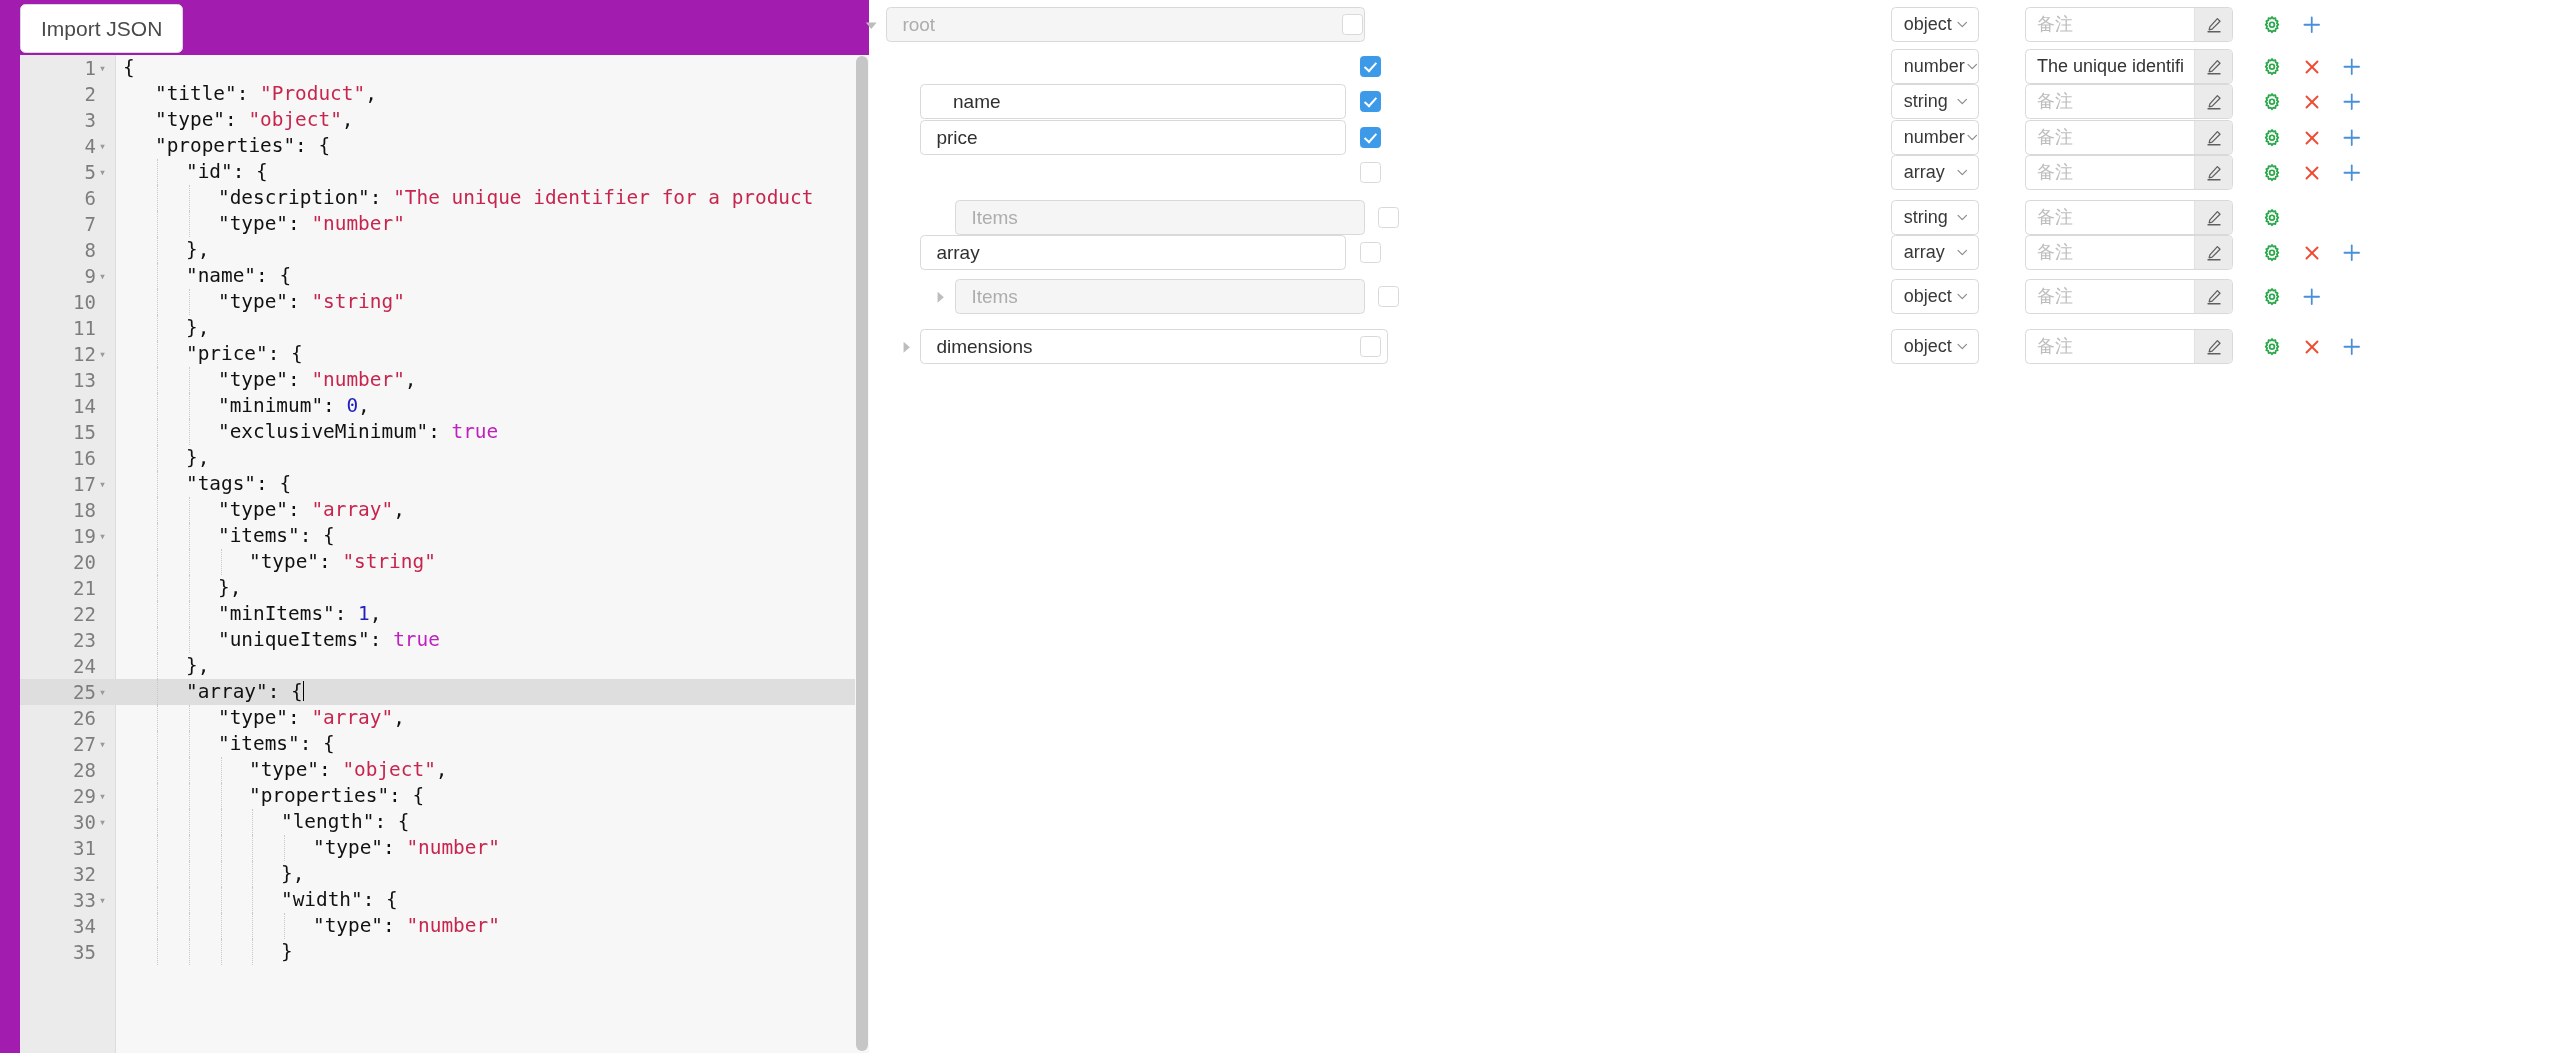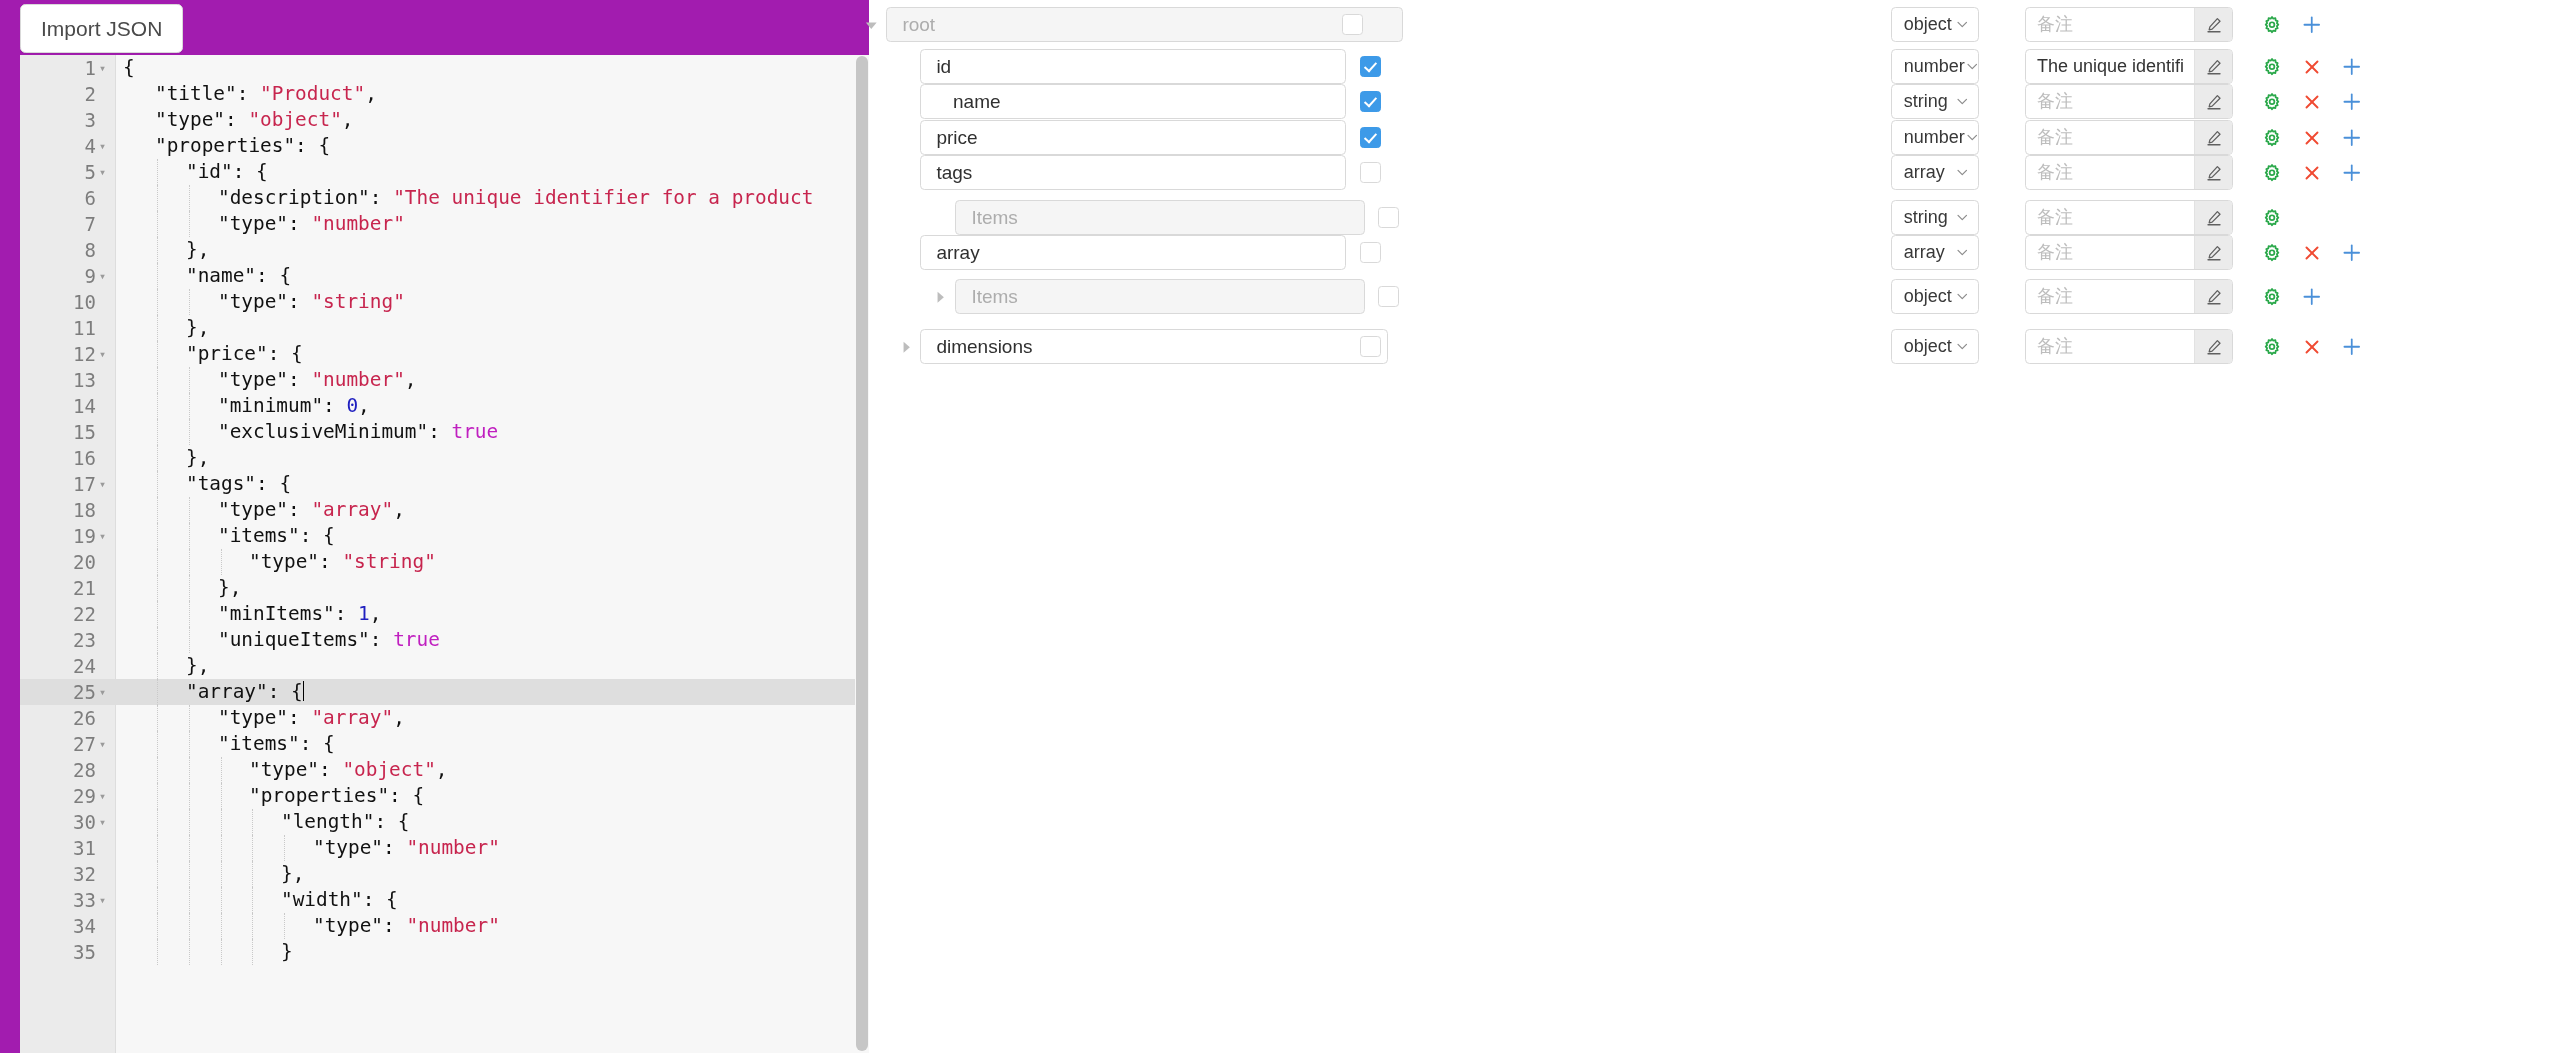--- a/index.html
+++ b/index.html
@@ -249,21 +249,21 @@
     <div class="ed-scroll-thumb"></div>
   </div>
 
   <div class="schema-pane" id="schema-pane">
       <div class="row" style="position: absolute; left: 0px; top: 7.2px; width: 1707px;">
         <div class="caret" style="left: -6.3px; top: 9px;">
           <svg width="14.5" height="14.5" viewBox="0 0 16 16">
             <polygon points="2,5 14,5 8,12" fill="#bdbdbd"></polygon>
           </svg>
         </div>
-        <input class="name-input disabled" placeholder="root" readonly="" style="position: absolute; left: 17px; width: 517px; top: 0px;">
+        <input class="name-input disabled" placeholder="root" readonly="" style="position: absolute; left: 17px; width: 479px; top: 0px;">
         <div class="req-box" style="left: 473px; top: 7.2px;"></div>
         <div class="type-select">
           <span class="tsv">object</span>
           <span class="type-chevron">
             <svg width="14.5" height="14.5" viewBox="0 0 24 24" fill="none" stroke="#8c8c8c" stroke-width="2" stroke-linecap="round" stroke-linejoin="round">
               <polyline points="5,9 12,16 19,9"></polyline>
             </svg>
           </span>
         </div>
         <div class="desc-wrap">
@@ -284,21 +284,20 @@
           </div>
           <div class="act-icon">
             <svg width="23.5" height="23.5" viewBox="0 0 24 24" stroke="#4a90d9" stroke-width="1.8" stroke-linecap="round">
               <line x1="12" y1="4.5" x2="12" y2="19.5"></line>
               <line x1="4.5" y1="12" x2="19.5" y2="12"></line>
             </svg>
           </div>
         </div>
       </div>
       <div class="row" style="position: absolute; left: 0px; top: 49px; width: 1707px;">
-        <input class="name-input" placeholder="" value="id" style="position: absolute; left: 51px; width: 426px; top: 0px;">
         <div class="req-box checked" style="left: 491px; top: 7.2px;"></div>
         <div class="type-select">
           <span class="tsv">number</span>
           <span class="type-chevron">
             <svg width="14.5" height="14.5" viewBox="0 0 24 24" fill="none" stroke="#8c8c8c" stroke-width="2" stroke-linecap="round" stroke-linejoin="round">
               <polyline points="5,9 12,16 19,9"></polyline>
             </svg>
           </span>
         </div>
         <div class="desc-wrap">
@@ -407,21 +406,20 @@
           </div>
           <div class="act-icon">
             <svg width="23.5" height="23.5" viewBox="0 0 24 24" stroke="#4a90d9" stroke-width="1.8" stroke-linecap="round">
               <line x1="12" y1="4.5" x2="12" y2="19.5"></line>
               <line x1="4.5" y1="12" x2="19.5" y2="12"></line>
             </svg>
           </div>
         </div>
       </div>
       <div class="row" style="position: absolute; left: 0px; top: 155px; width: 1707px;">
-        <input class="name-input" placeholder="" value="tags" style="position: absolute; left: 51px; width: 426px; top: 0px;">
         <div class="req-box" style="left: 491px; top: 7.2px;"></div>
         <div class="type-select">
           <span class="tsv">array</span>
           <span class="type-chevron">
             <svg width="14.5" height="14.5" viewBox="0 0 24 24" fill="none" stroke="#8c8c8c" stroke-width="2" stroke-linecap="round" stroke-linejoin="round">
               <polyline points="5,9 12,16 19,9"></polyline>
             </svg>
           </span>
         </div>
         <div class="desc-wrap">

